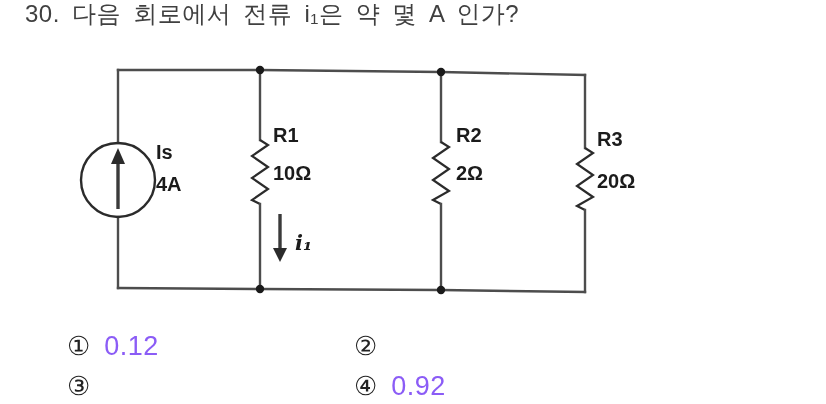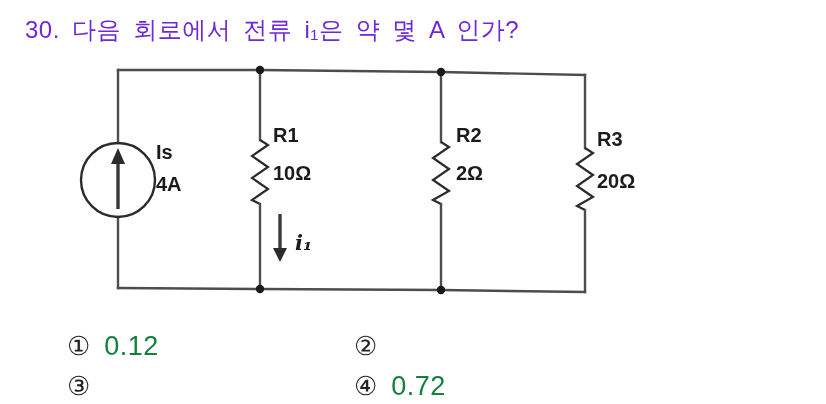--- a/index.html
+++ b/index.html
@@ -8,26 +8,26 @@
     background: #ffffff;
     font-family: "Liberation Sans", sans-serif;
     position: relative;
     overflow: hidden;
     color: #1b1b1b;
   }
   .page { position: absolute; inset: 0; }
 
   .question-title {
     position: absolute;
-    left: 25px; top: 16px;
+    left: 25px; top: 0;
     font-size: 24px;
     line-height: 28px;
     letter-spacing: 0.5px;
     word-spacing: 5px;
-    color: #6d28d9;
+    color: #404040;
     white-space: nowrap;
   }
 
   svg.circuit { position: absolute; left: 0; top: 0; }
   .wire { stroke: #4d4d4d; stroke-width: 2.4; fill: none; stroke-linecap: square; }
   .comp { stroke: #2b2b2b; stroke-width: 2.4; fill: none; }
   .zig  { stroke: #2b2b2b; stroke-width: 2.2; fill: none; stroke-linejoin: miter; }
   .dot  { fill: #1a1a1a; stroke: none; }
   .arr-line { stroke: #3a3a3a; stroke-width: 3.4; fill: none; }
   .arr-head { fill: #2b2b2b; stroke: none; }
@@ -46,21 +46,21 @@
   }
 
   .option {
     position: absolute;
     display: flex;
     align-items: baseline;
     white-space: nowrap;
     cursor: default;
   }
   .option .marker { font-size: 26px; color: #222222; margin-right: 14px; }
-  .option .value  { font-size: 27px; color: #15803d; letter-spacing: 0.5px; }
+  .option .value  { font-size: 27px; color: #8b5cf6; letter-spacing: 0.5px; }
   .opt-1 { left: 67px;  top: 331px; }
   .opt-2 { left: 354px; top: 331px; }
   .opt-3 { left: 67px;  top: 371px; }
   .opt-4 { left: 354px; top: 371px; }
 </style>
 </head>
 <body>
 
 <div class="page">
 
@@ -114,16 +114,16 @@
     <span class="value">0.12</span>
   </div>
   <div class="option opt-2">
     <span class="marker">②</span>
   </div>
   <div class="option opt-3">
     <span class="marker">③</span>
   </div>
   <div class="option opt-4">
     <span class="marker">④</span>
-    <span class="value">0.72</span>
+    <span class="value">0.92</span>
   </div>
 
 </div>
 
 </body></html>

